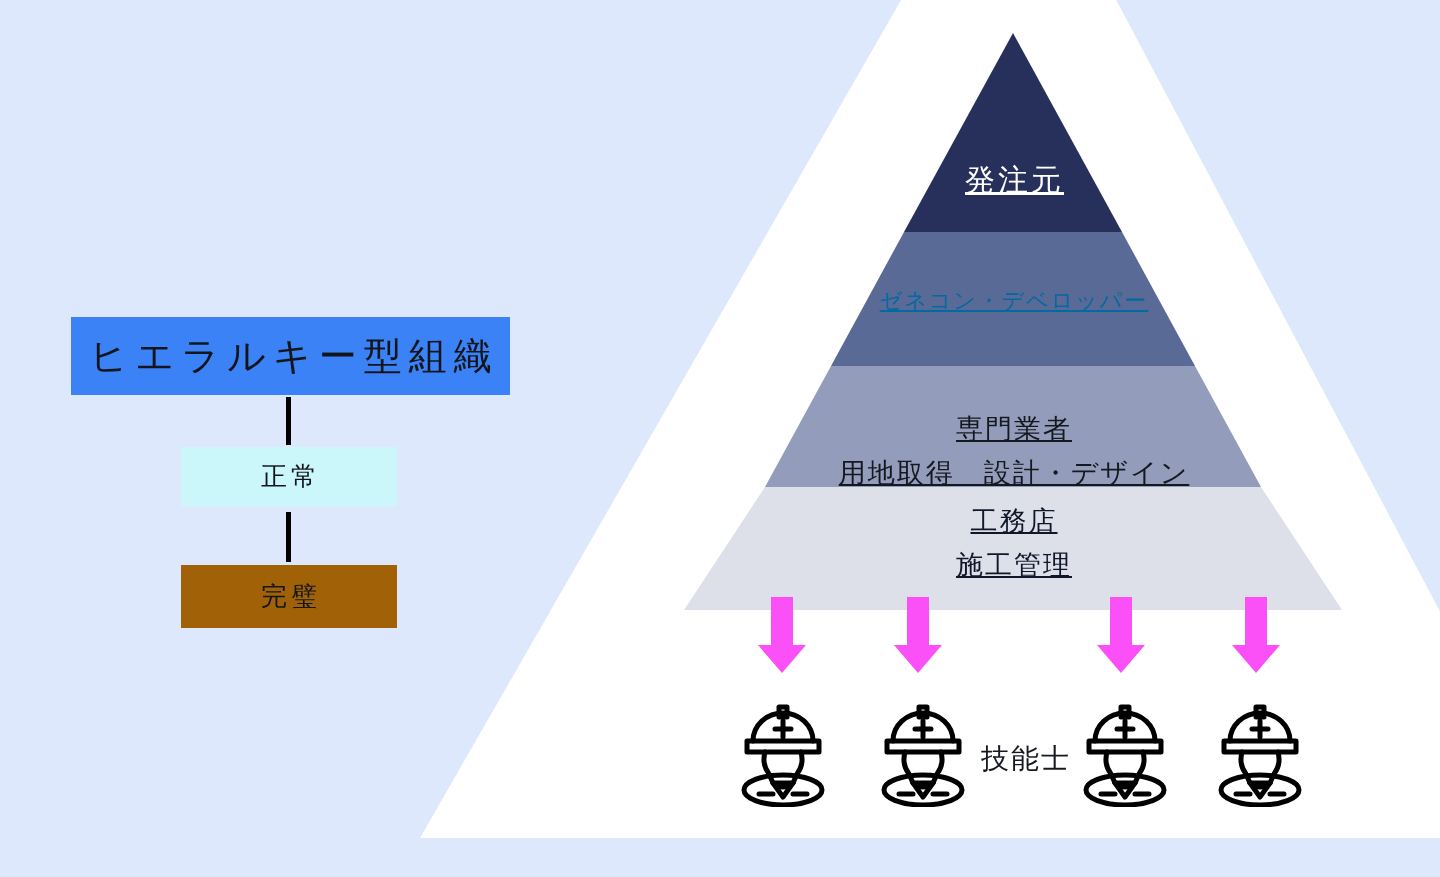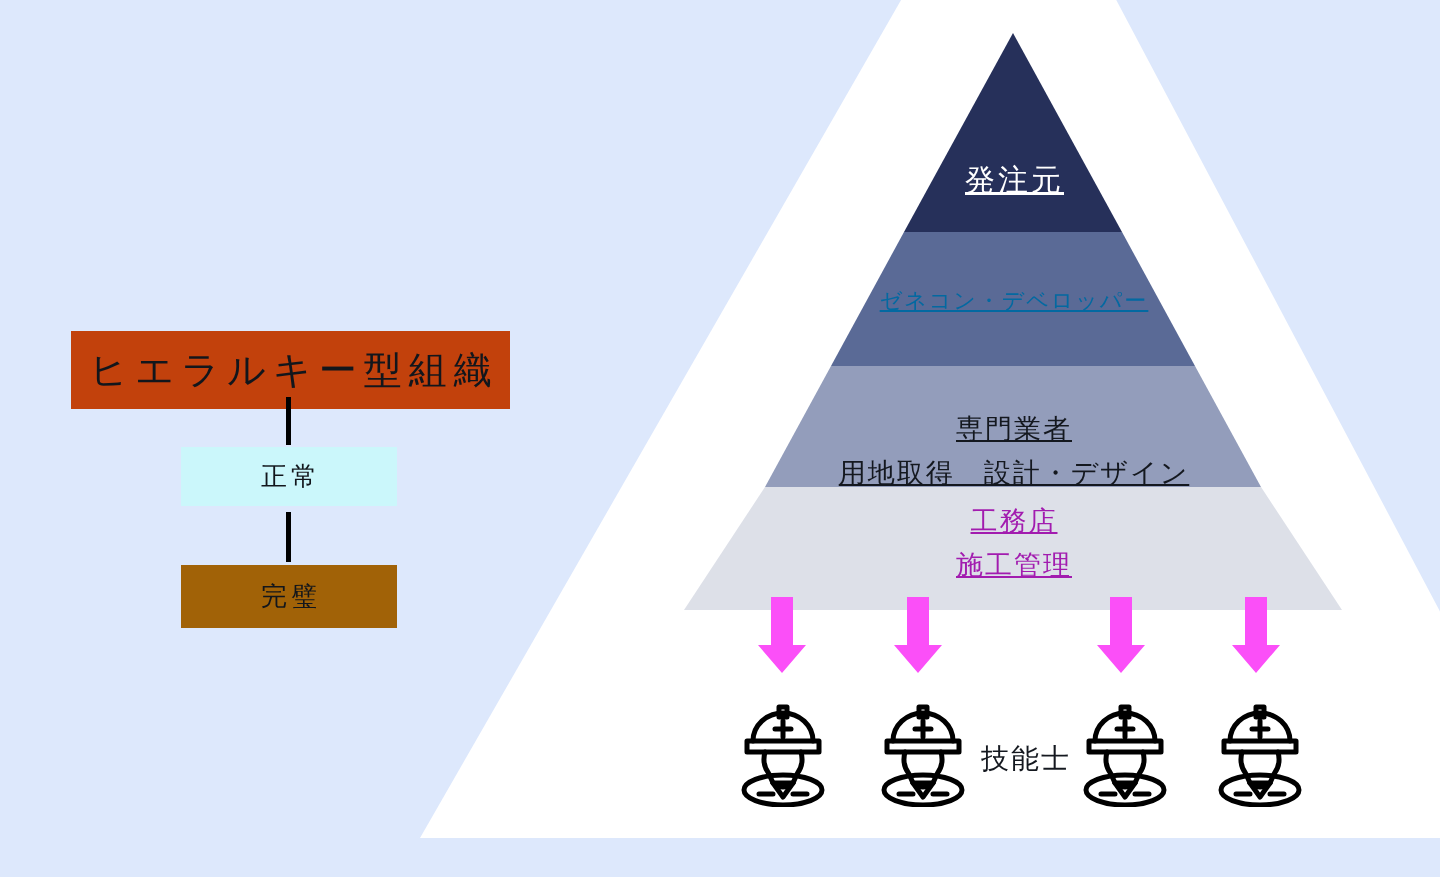--- a/index.html
+++ b/index.html
@@ -11,22 +11,22 @@
   #bg{position:absolute;inset:0;width:1440px;height:877px;}
 
   
   #left-panel{position:absolute;left:0;top:0;width:560px;height:877px;}
 
   .box{
     position:absolute;display:flex;align-items:center;justify-content:center;
     color:#12161c;box-sizing:border-box;text-align:center;white-space:nowrap;
   }
   #title-box{
-    left:71px;top:331px;width:439px;height:78px;
-    background:#c2410c;font-size:38px;letter-spacing:7px;
+    left:71px;top:317px;width:439px;height:78px;
+    background:#3b82f6;font-size:38px;letter-spacing:7px;
     text-indent:7px;font-weight:400;
   }
   #node-normal{
     left:181px;top:447px;width:216px;height:59px;
     background:#cbf7fb;font-size:26px;letter-spacing:4px;text-indent:4px;
   }
   #node-perfect{
     left:181px;top:565px;width:216px;height:63px;
     background:#a16207;font-size:26px;letter-spacing:4px;text-indent:4px;
   }
@@ -52,21 +52,21 @@
     font-size:22px;color:#0369a1;letter-spacing:2px;text-indent:2px;
   }
   #tier-3-label{
     left:753px;top:380px;width:520px;
     font-size:27px;color:#14181f;letter-spacing:2px;text-indent:2px;
     line-height:1.62;
     margin-top:28px;
   }
   #tier-4-label{
     left:713px;top:500px;width:600px;
-    font-size:27px;color:#a21caf;letter-spacing:2px;text-indent:2px;
+    font-size:27px;color:#0f172a;letter-spacing:2px;text-indent:2px;
     line-height:1.62;
   }
   .tier-sub{display:block;}
 
   #workers-row{position:absolute;left:0;top:0;width:1292px;height:877px;}
   .worker{position:absolute;width:96px;height:110px;}
   #worker-1{left:735px;top:697px;}
   #worker-2{left:875px;top:697px;}
   #worker-3{left:1077px;top:697px;}
   #worker-4{left:1212px;top:697px;}

